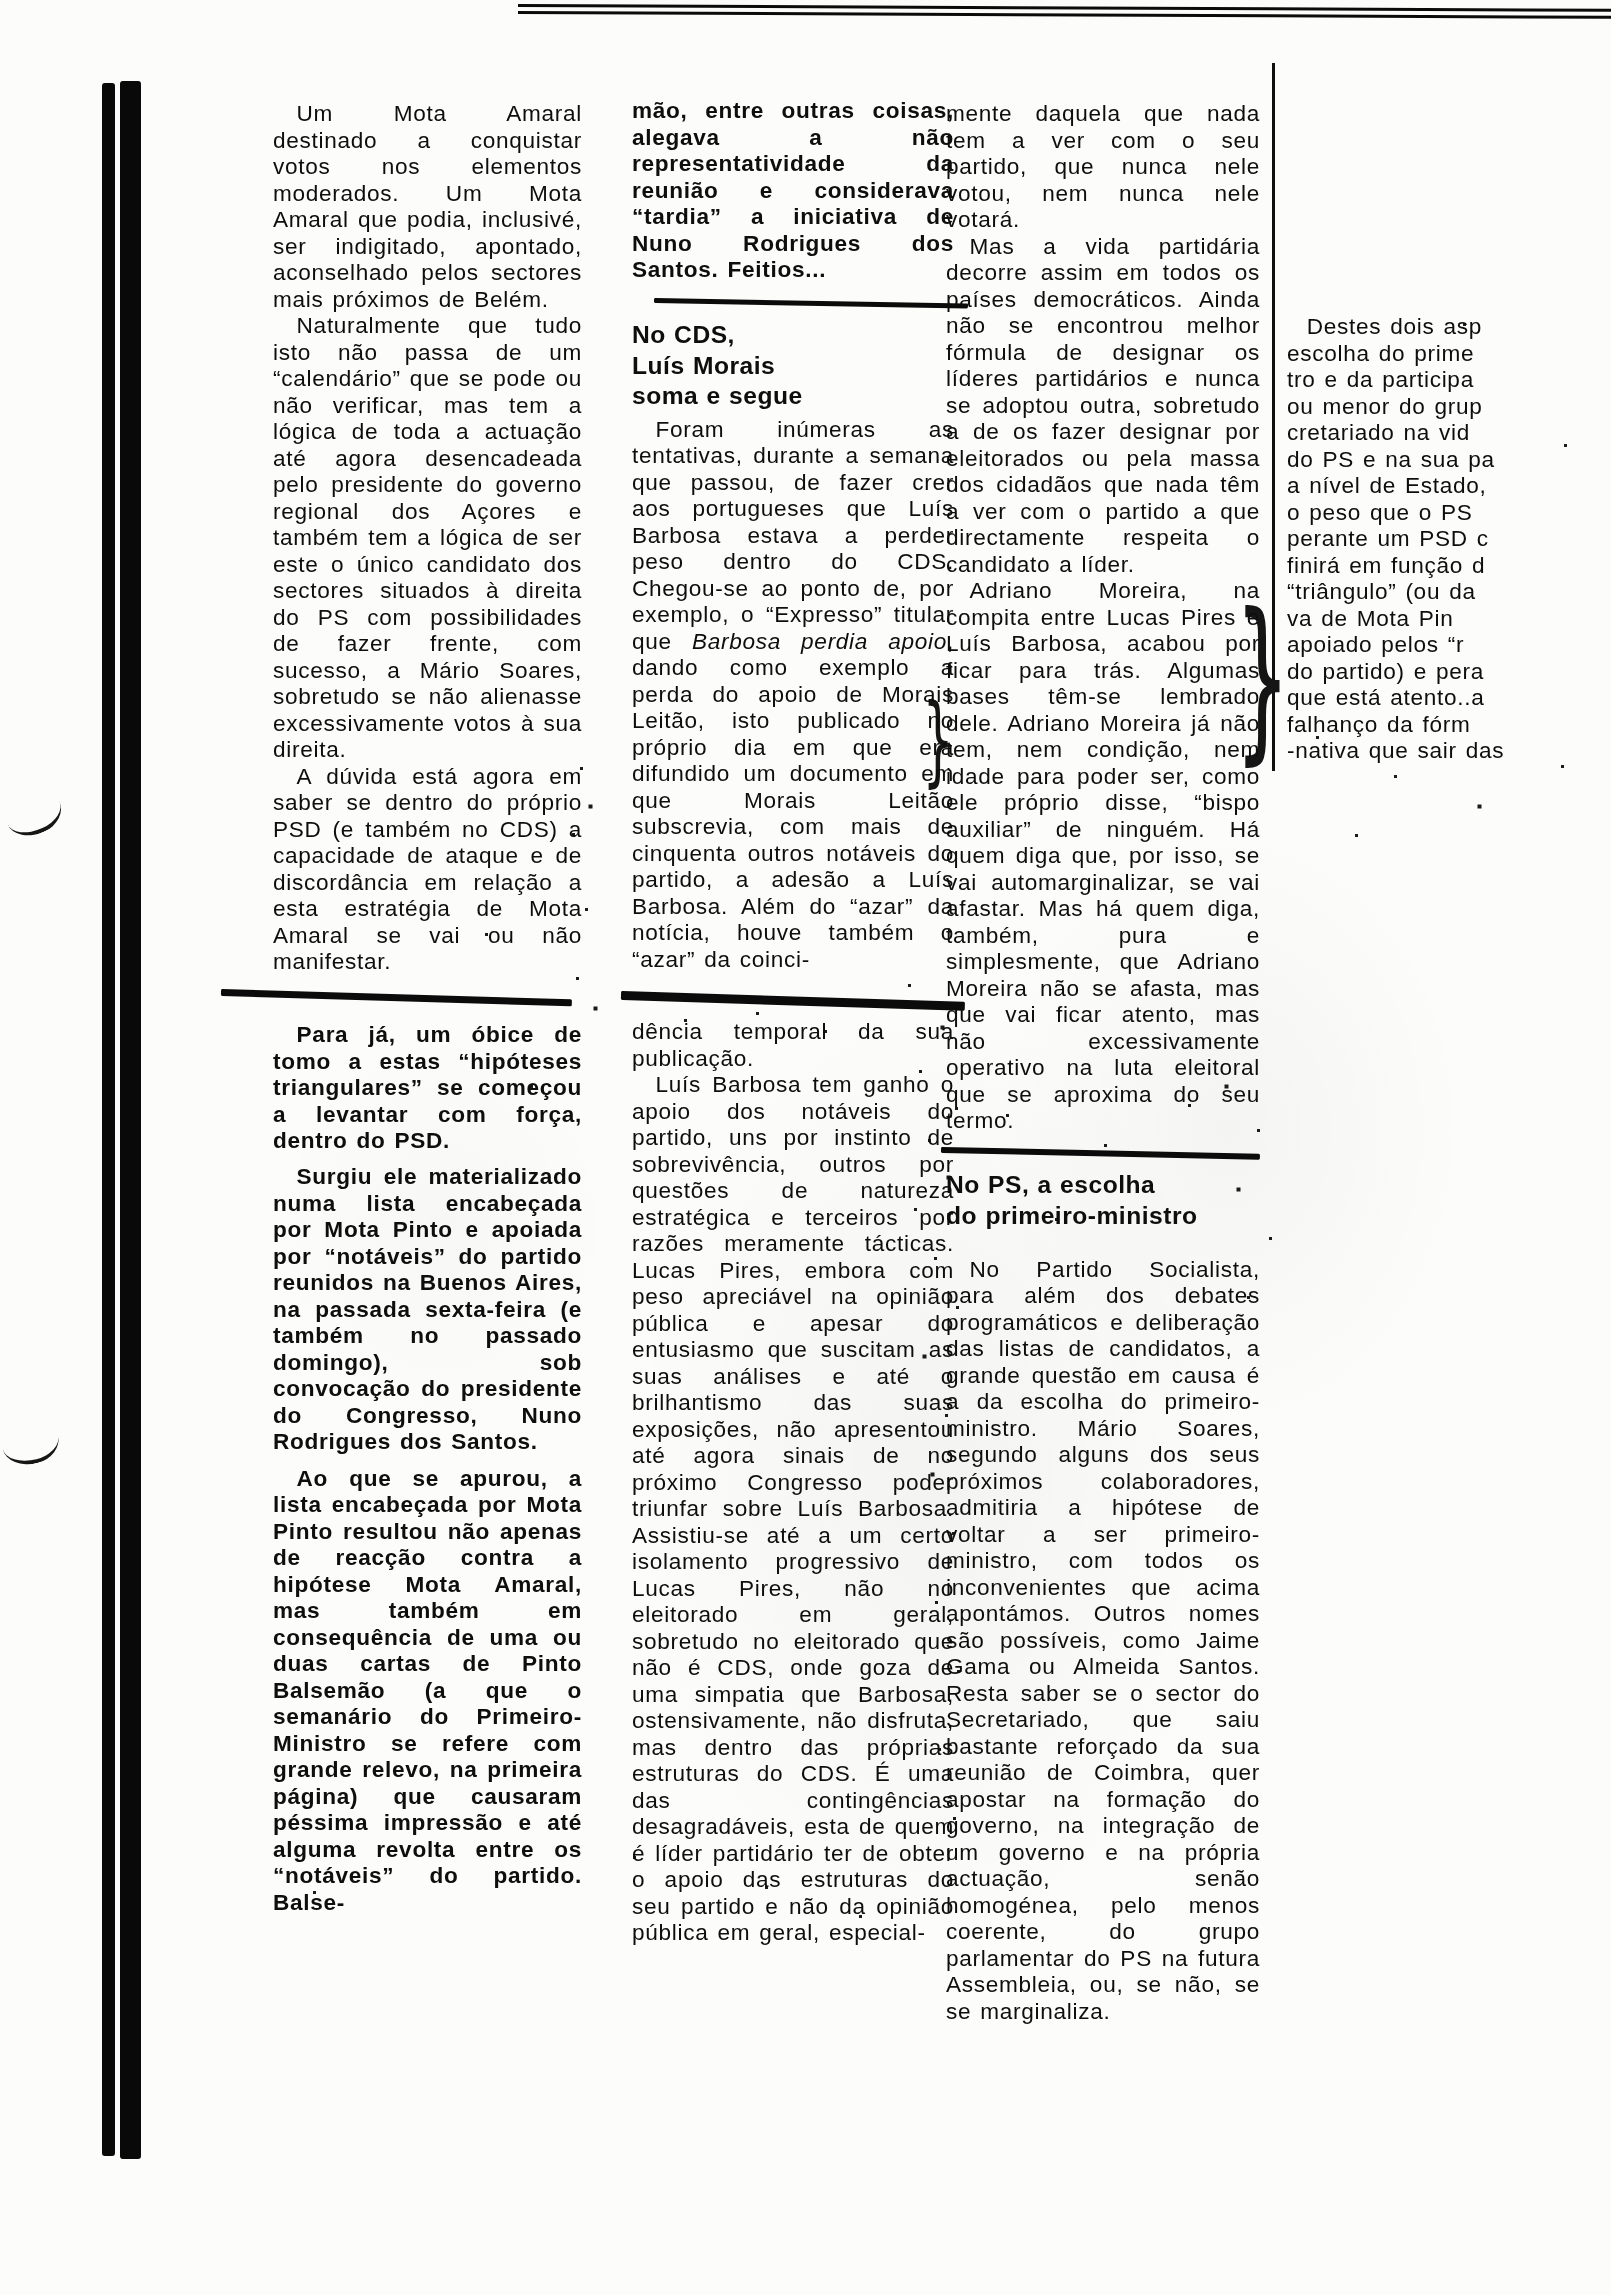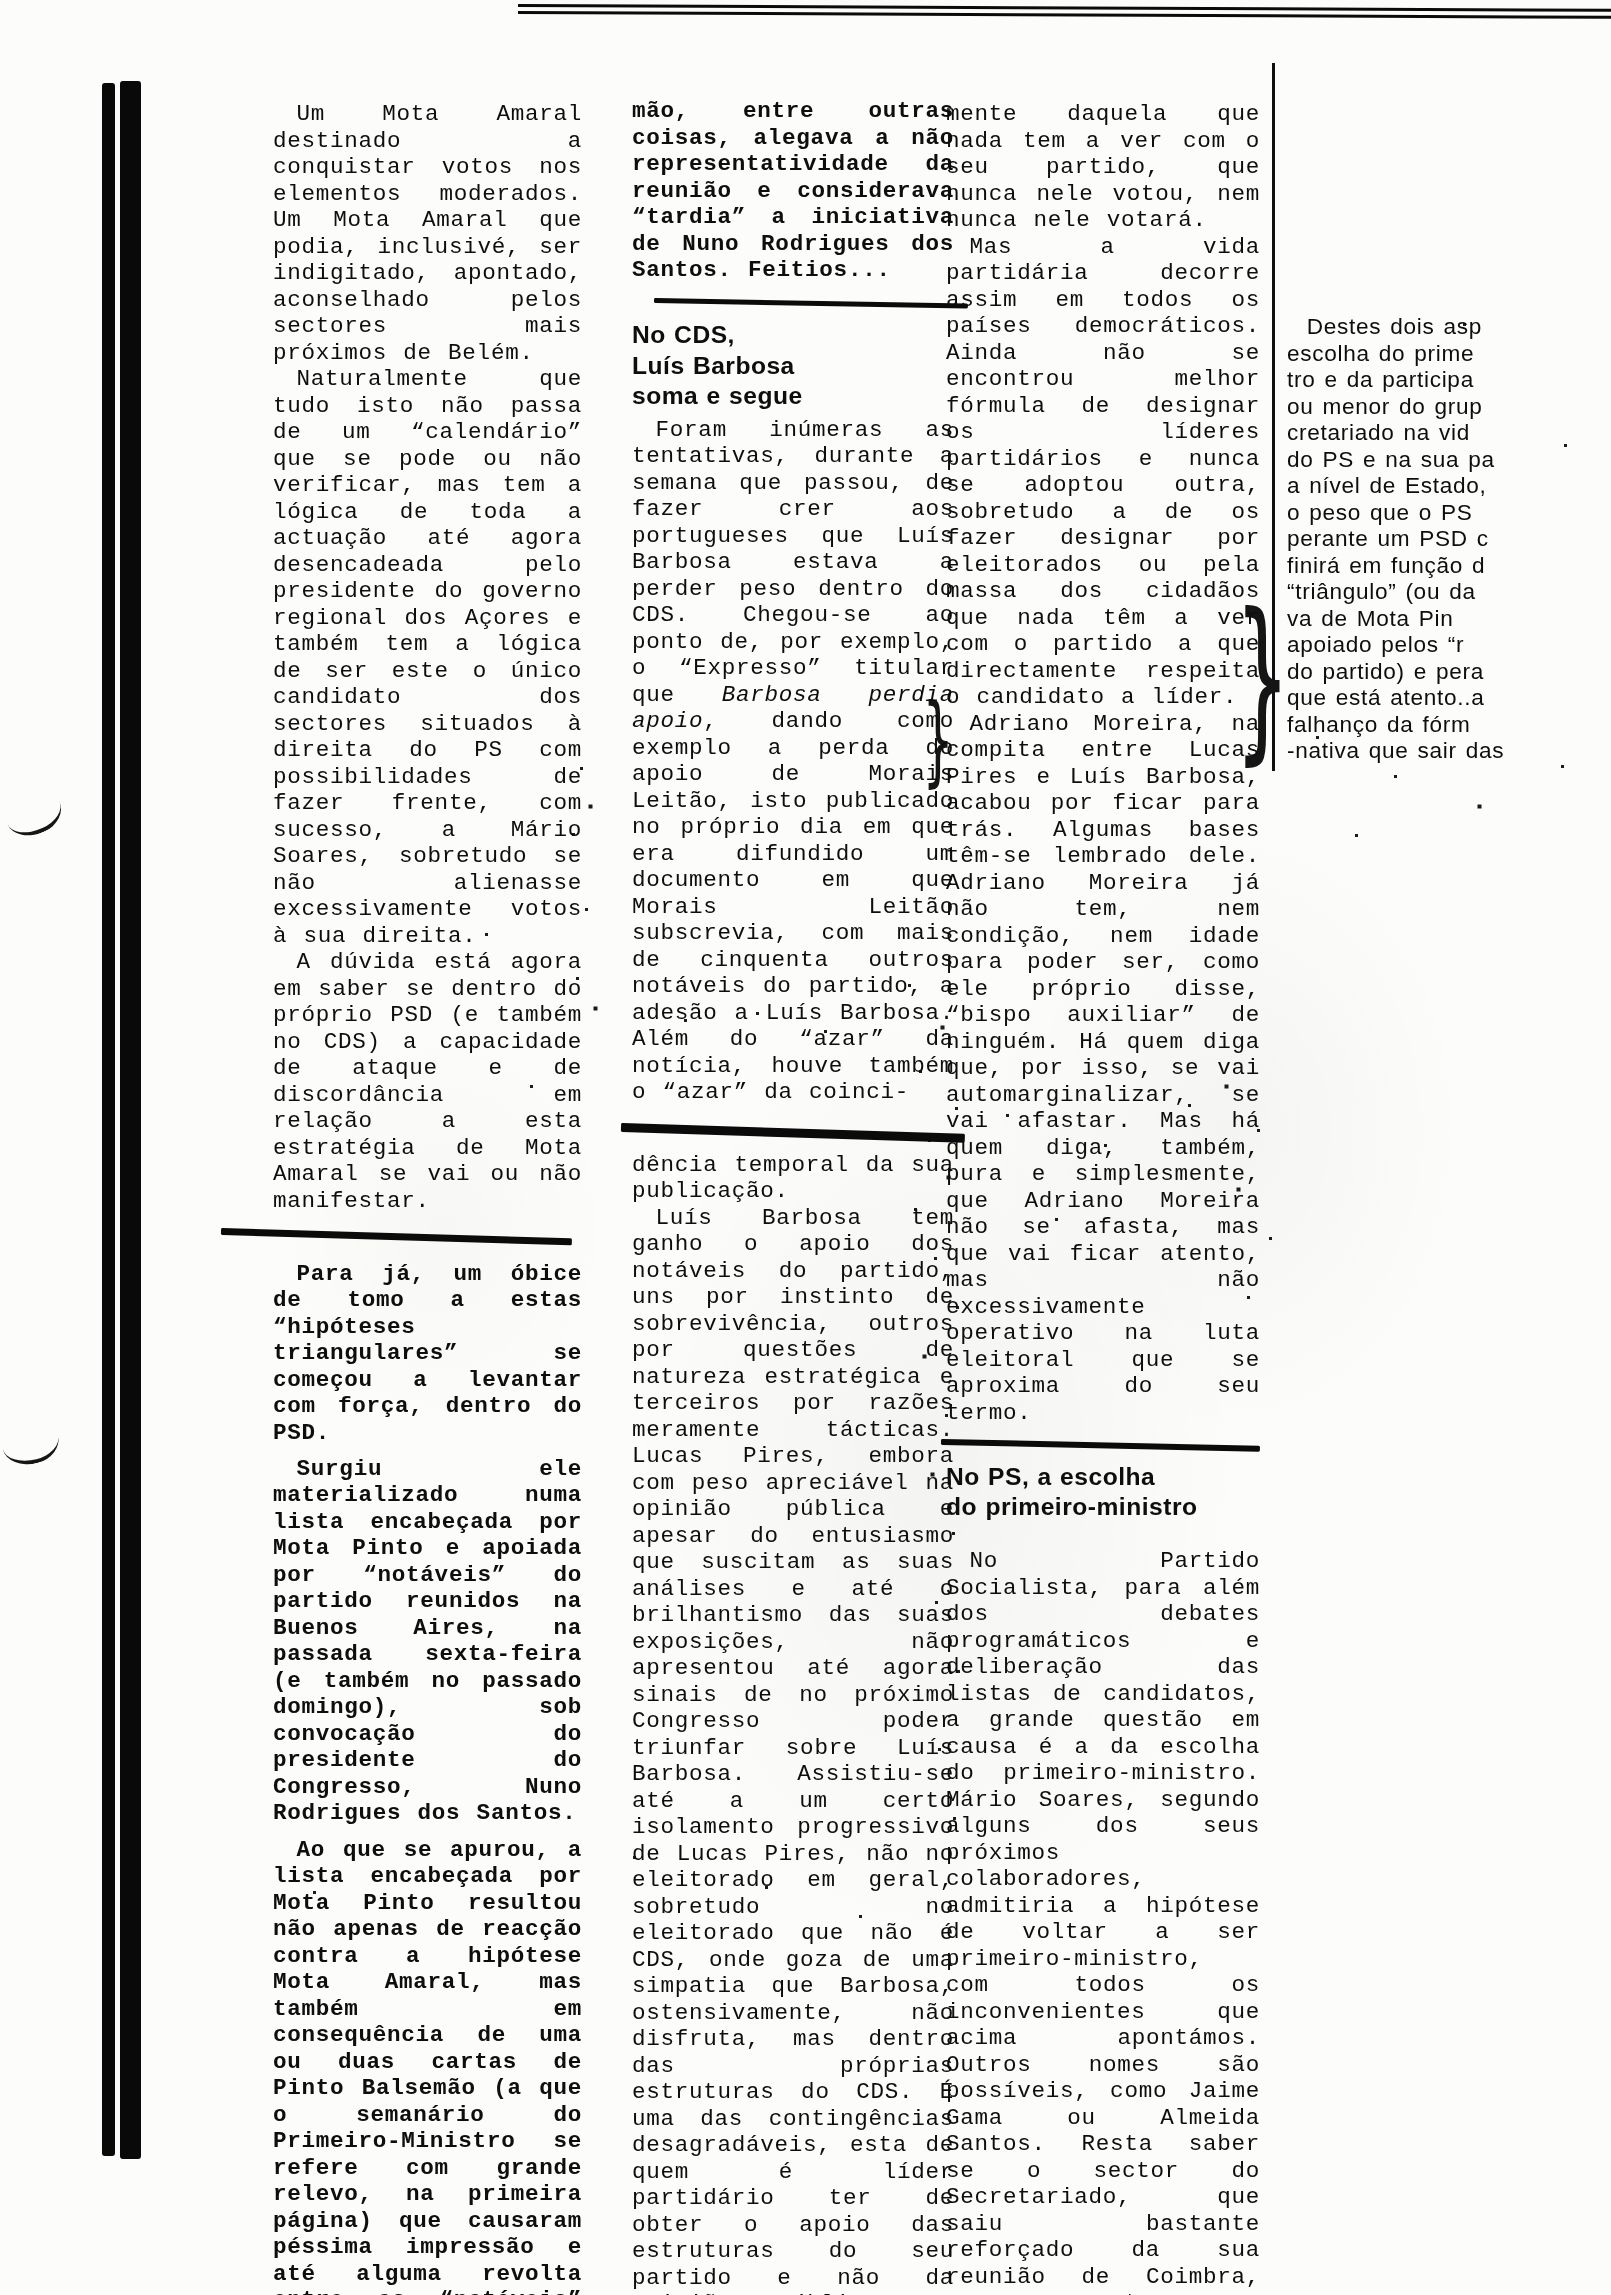--- a/index.html
+++ b/index.html
@@ -14,21 +14,21 @@
     overflow:hidden;
     font-family:"Liberation Sans", sans-serif;
     color:#0e0e0e;
   }
   .col{
     position:absolute;
     font-size:22.6px;line-height:26.5px;
     letter-spacing:0.7px;word-spacing:2px;
     text-align:justify;
   }
-  .col p{margin:0;text-indent:23.6px;font-family:Liberation Mono, monospace;}
+  .col p{margin:0;text-indent:23.6px;}
   .col p.noindent{text-indent:0;}
   .bold{font-weight:700;}
   .ital{font-style:italic;}
   h2.headline{
     margin:0;font-size:24.6px;line-height:30.5px;font-weight:700;
     text-align:left;letter-spacing:0.5px;word-spacing:1px;
   }
   h2.headline span{display:block;}
   .rule{
     background:#0b0b0b;border-radius:1.5px;
@@ -99,21 +99,21 @@
     <p class="bold" style="margin-top:26px;">Para já, um óbice de tomo a estas “hipóteses triangulares” se começou a levantar com força, dentro do PSD.</p>
     <p class="bold" style="margin-top:9.8px;">Surgiu ele materializado numa lista encabeçada por Mota Pinto e apoiada por “notáveis” do partido reunidos na Buenos Aires, na passada sexta-feira (e também no passado domingo), sob convocação do presidente do Congresso, Nuno Rodrigues dos Santos.</p>
     <p class="bold" style="margin-top:9.8px;">Ao que se apurou, a lista encabeçada por Mota Pinto resultou não apenas de reacção contra a hipótese Mota Amaral, mas também em consequência de uma ou duas cartas de Pinto Balsemão (a que o semanário do Primeiro-Ministro se refere com grande relevo, na primeira página) que causaram péssima impressão e até alguma revolta entre os “notáveis” do partido. Balse-</p>
   </div>
 
   <div class="col" style="left:632px;top:98px;width:322px;">
     <p class="bold noindent">mão, entre outras coisas, alegava a não representatividade da reunião e considerava “tardia” a iniciativa de Nuno Rodrigues dos Santos. Feitios...</p>
     <div class="rule rule-inline" style="width:314px;margin:14.7px 0 0 22px;height:5.4px;transform:rotate(1deg);"></div>
     <h2 class="headline" style="margin-top:16.7px;">
       <span>No CDS,</span>
-      <span>Luís Barbosa</span>
+      <span>Luís Morais</span>
       <span>soma e segue</span>
     </h2>
     <p style="margin-top:5px;">
       <span>Foram inúmeras as tentativas, durante a semana que passou, de fazer crer aos portugueses que Luís Barbosa estava a perder peso dentro do CDS. Chegou-se ao ponto de, por exemplo, o “Expresso” titular que </span><span class="ital">Barbosa perdia apoio</span><span>, dando como exemplo a perda do apoio de Morais Leitão, isto publicado no próprio dia em que era difundido um documento em que Morais Leitão subscrevia, com mais de cinquenta outros notáveis do partido, a adesão a Luís Barbosa. Além do “azar” da notícia, houve também o “azar” da coinci-</span>
     </p>
     <div class="rule rule-inline" style="width:344px;margin:17.7px 0 0 -10.8px;height:8.8px;transform:rotate(1.8deg);"></div>
     <p class="noindent" style="margin-top:19.7px;">dência temporal da sua publicação.</p>
     <p>Luís Barbosa tem ganho o apoio dos notáveis do partido, uns por instinto de sobrevivência, outros por questões de natureza estratégica e terceiros por razões meramente tácticas. Lucas Pires, embora com peso apreciável na opinião pública e apesar do entusiasmo que suscitam as suas análises e até o brilhantismo das suas exposições, não apresentou até agora sinais de no próximo Congresso poder triunfar sobre Luís Barbosa. Assistiu-se até a um certo isolamento progressivo de Lucas Pires, não no eleitorado em geral, sobretudo no eleitorado que não é CDS, onde goza de uma simpatia que Barbosa, ostensivamente, não disfruta, mas dentro das próprias estruturas do CDS. É uma das contingências desagradáveis, esta de quem é líder partidário ter de obter o apoio das estruturas do seu partido e não da opinião pública em geral, especial-</p>
   </div>
 

